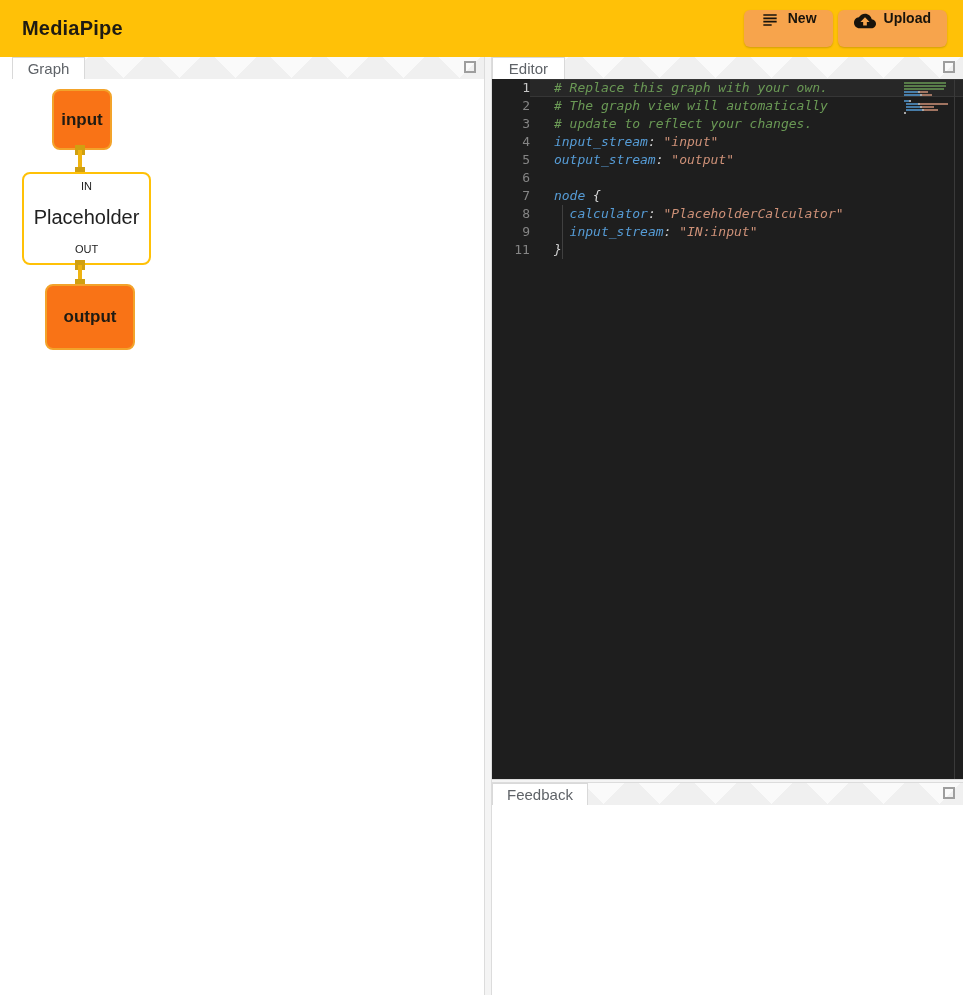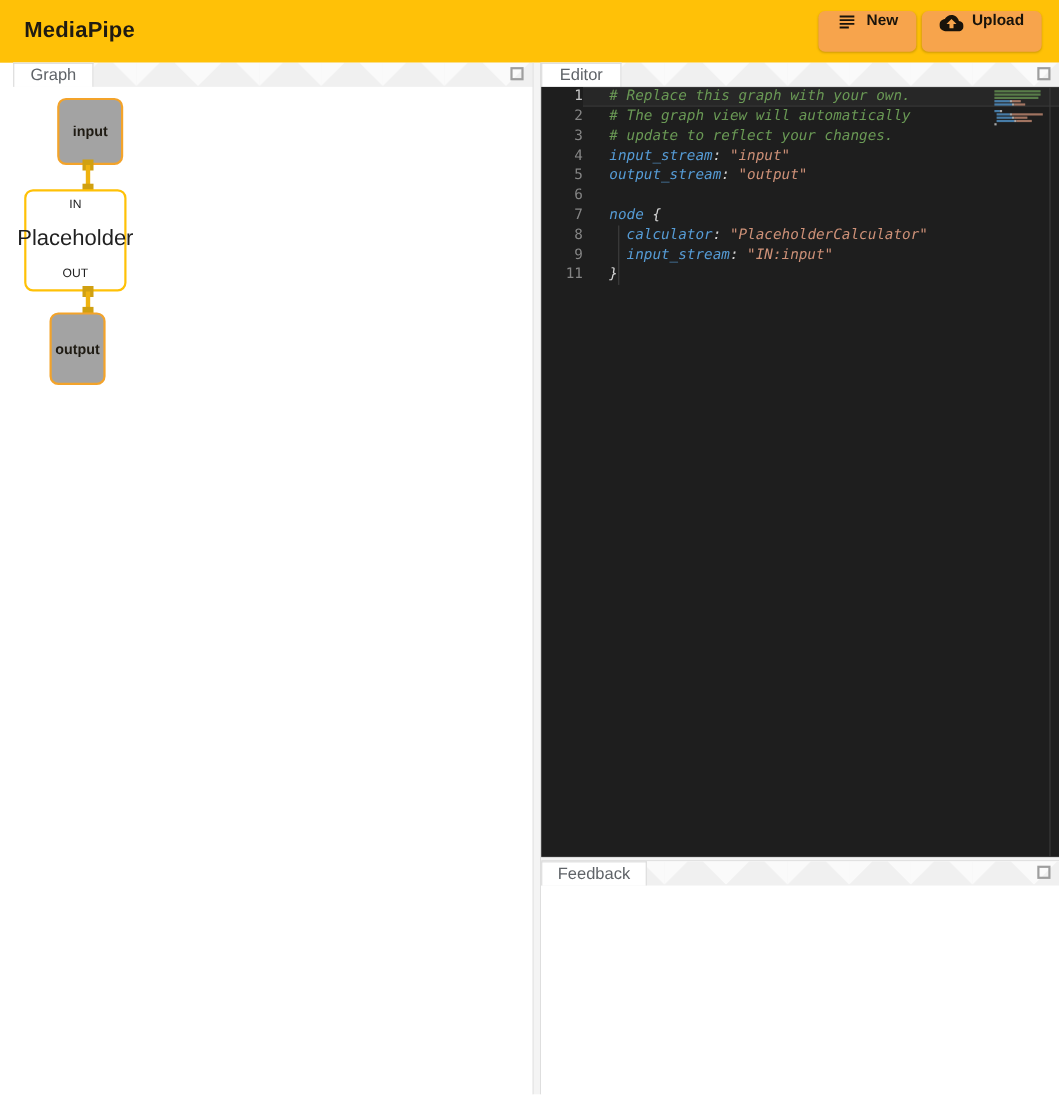--- a/index.html
+++ b/index.html
@@ -34,25 +34,25 @@
               linear-gradient(225deg, rgba(255,255,255,.65) 25%, transparent 25%);
             background-size:56px 28px; display:flex; }
   .tab { background:#FFFFFF; border:1px solid #D9D9D9; border-bottom:none;
          height:22px; display:flex; align-items:center; justify-content:center;
          font-size:15px; color:#5F6368; padding:0 14px; min-width:73px; cursor:default; }
   .maxbtn { position:absolute; right:8px; top:4px; width:12px; height:12px;
             border:2px solid #9E9E9E; background:transparent; cursor:pointer; }
   .graph-canvas { position:relative; flex:1; background:#fff; }
   .gnode { position:absolute; display:flex; align-items:center; justify-content:center;
            cursor:pointer; }
-  .gnode.stream { background:#a3a3a3; border:2px solid #F3A32A; border-radius:8px;
-                  font-size:13px; font-weight:bold; color:#1F1B13; }
+  .gnode.stream { background:#f97316; border:2px solid #F3A32A; border-radius:8px;
+                  font-size:17px; font-weight:bold; color:#1F1B13; }
   .node-input  { left:40px; top:10px;  width:60px; height:61px; }
-  .node-output { left:33px; top:205px; width:51px; height:66px; }
-  .node-calc { left:10px; top:93px; width:93px; height:93px; background:#fff;
+  .node-output { left:33px; top:205px; width:90px; height:66px; }
+  .node-calc { left:10px; top:93px; width:129px; height:93px; background:#fff;
                border:2px solid #FFC107; border-radius:8px; flex-direction:column;
                justify-content:space-between; padding:6px 0 8px 0; }
   .port-label { font-size:11px; color:#212121; }
   .calc-label { font-size:20px; color:#212121; }
   .edge-line { position:absolute; width:4px; background:#EFB310; left:66px; }
   .edge-dot  { position:absolute; width:10px; height:10px; background:#D0A011; left:63px; }
   .line-1 { top:71px;  height:24px; }
   .line-2 { top:186px; height:21px; }
   .dot-1 { top:66px; }  .dot-2 { top:88px; }
   .dot-3 { top:181px; } .dot-4 { top:200px; }

